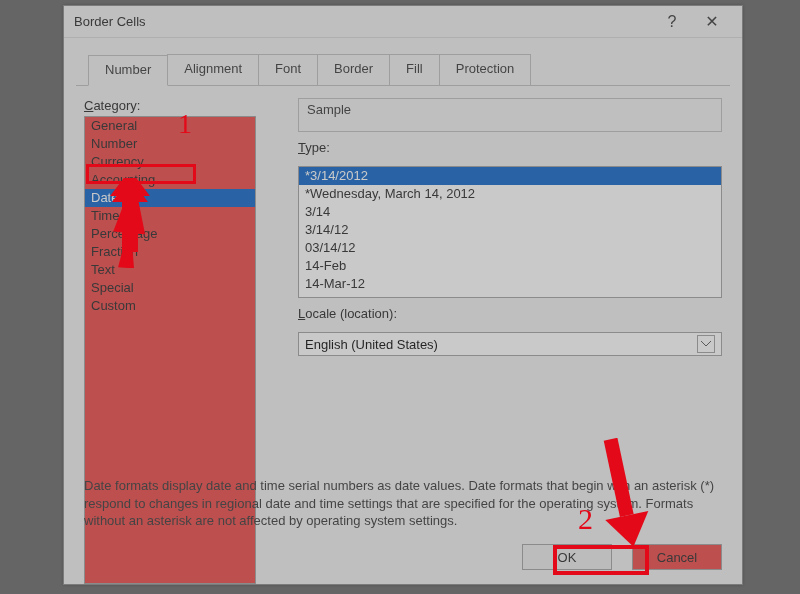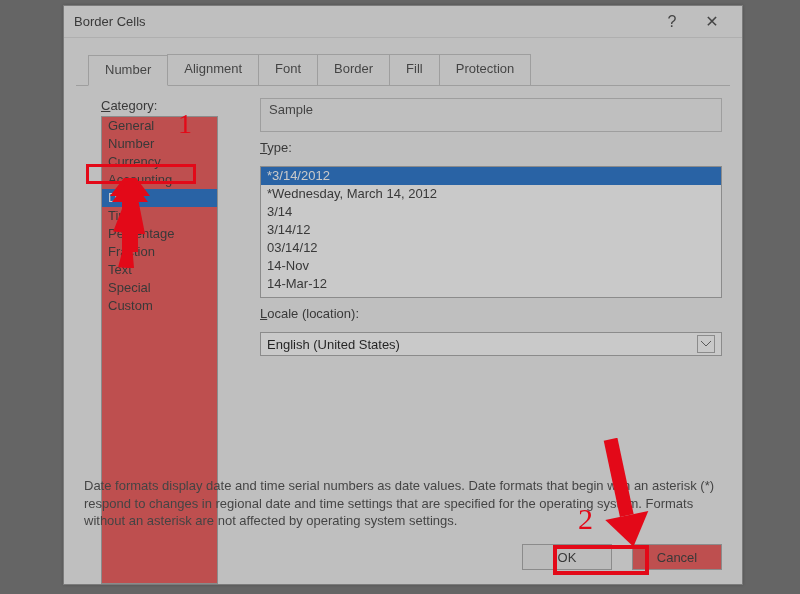--- a/index.html
+++ b/index.html
@@ -7,21 +7,21 @@
     .overlay { position: absolute; inset: 0; background: rgba(100,100,100,0.35); pointer-events: none; z-index: 50; }
     .dialog { position: absolute; left: 63px; top: 5px; width: 680px; height: 580px; background: #f0f0f0; border: 1px solid #888; box-shadow: 0 0 3px rgba(0,0,0,0.3); display: flex; flex-direction: column; }
     .titlebar { height: 32px; display: flex; align-items: center; padding: 0 10px; border-bottom: 1px solid #d8d8d8; }
     .titlebar .title { flex: 1; font-size: 13px; color: #222; }
     .titlebar .help, .titlebar .close { width: 40px; text-align: center; color: #333; font-size: 16px; cursor: default; }
     .tabs { display: flex; padding-left: 24px; margin-top: 16px; }
     .tab { padding: 6px 16px 8px; border: 1px solid #bdbdbd; border-bottom: none; background: #f0f0f0; color: #333; margin-right: -1px; font-size: 13px; position: relative; }
     .tab.active { background: #f0f0f0; border-bottom: 1px solid #f0f0f0; top: 1px; z-index: 2; }
     .tabstrip-bottom { border-top: 1px solid #bdbdbd; margin: 0 12px; }
     .content { flex: 1; padding: 12px 20px 0 20px; display: flex; gap: 18px; position: relative; }
-    .left { width: 117px; display: flex; flex-direction: column; margin-left: 17px; }
+    .left { width: 172px; display: flex; flex-direction: column; }
     .lbl { font-size: 13px; color: #222; margin-bottom: 3px; }
     .lbl .u { text-decoration: underline; }
     .listbox { flex: 1; background: #ef4444; border: 1px solid #a0a0a0; overflow-y: auto; position: relative; height: 330px; }
     .listitem { padding: 0 6px; line-height: 18px; color: #222; cursor: default; }
     .listitem.sel { background: #0a63c8; color: #fff; }
     .right { flex: 1; display: flex; flex-direction: column; gap: 8px; margin-left: 24px; }
     .samplebox { border: 1px solid #bdbdbd; padding: 3px 8px 14px 8px; }
     .samplelbl { color: #333; font-size: 13px; }
     .typelist { background: #fff; border: 1px solid #a0a0a0; height: 132px; overflow-y: scroll; }
     .typeitem { padding: 0 6px; line-height: 18px; color: #222; cursor: default; }
@@ -90,21 +90,21 @@
         <div class="samplelbl">Sample</div>
       </div>
 
       <div class="lbl"><span class="u">T</span>ype:</div>
       <div class="typelist">
         <div class="typeitem sel">*3/14/2012</div>
         <div class="typeitem">*Wednesday, March 14, 2012</div>
         <div class="typeitem">3/14</div>
         <div class="typeitem">3/14/12</div>
         <div class="typeitem">03/14/12</div>
-        <div class="typeitem">14-Nov</div>
+        <div class="typeitem">14-Feb</div>
         <div class="typeitem">14-Mar-12</div>
       </div>
 
       <div class="lbl"><span class="u">L</span>ocale (location):</div>
       <div class="localesel">
         <span>English (United States)</span>
         <span class="dd">
           <svg width="10" height="6" viewBox="0 0 10 6">
               <path d="M0 0 L5 5 L10 0" fill="none" stroke="#555" stroke-width="1"></path>
             </svg>

